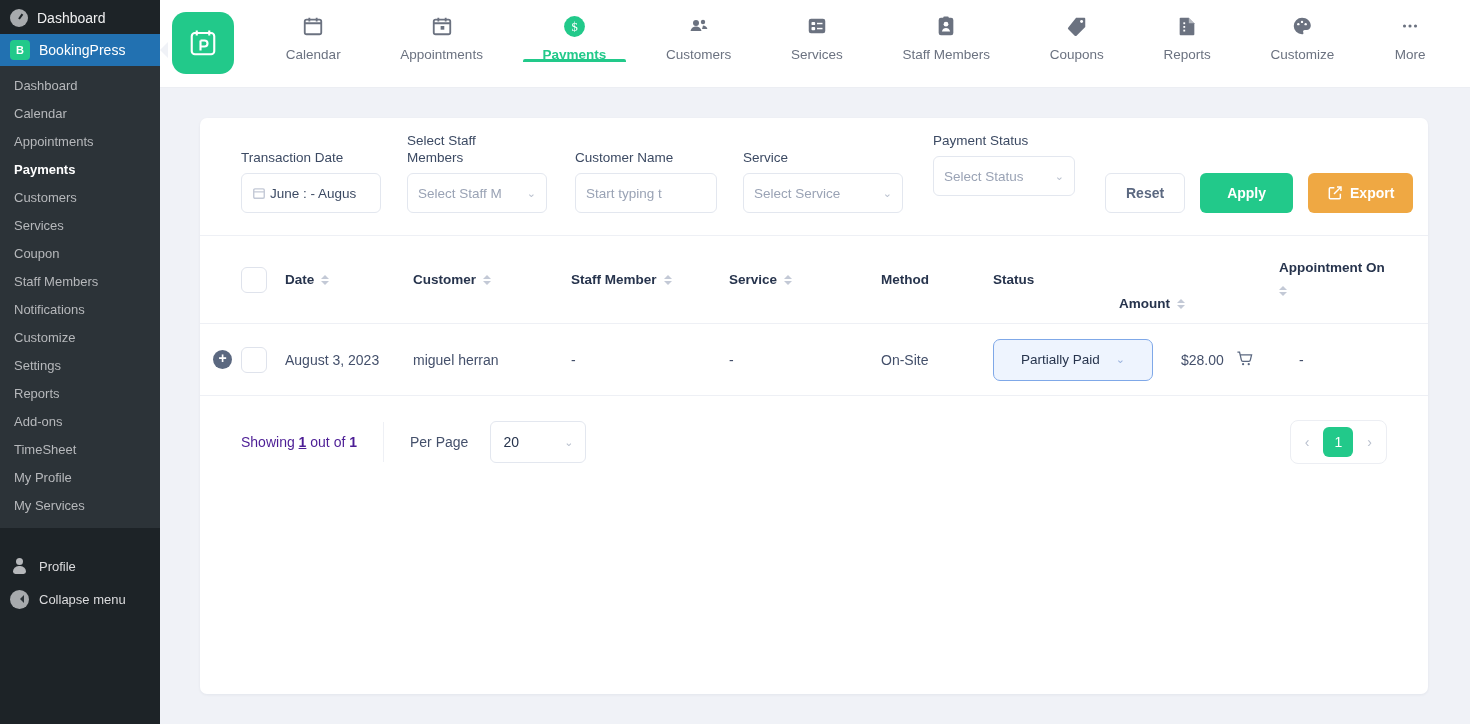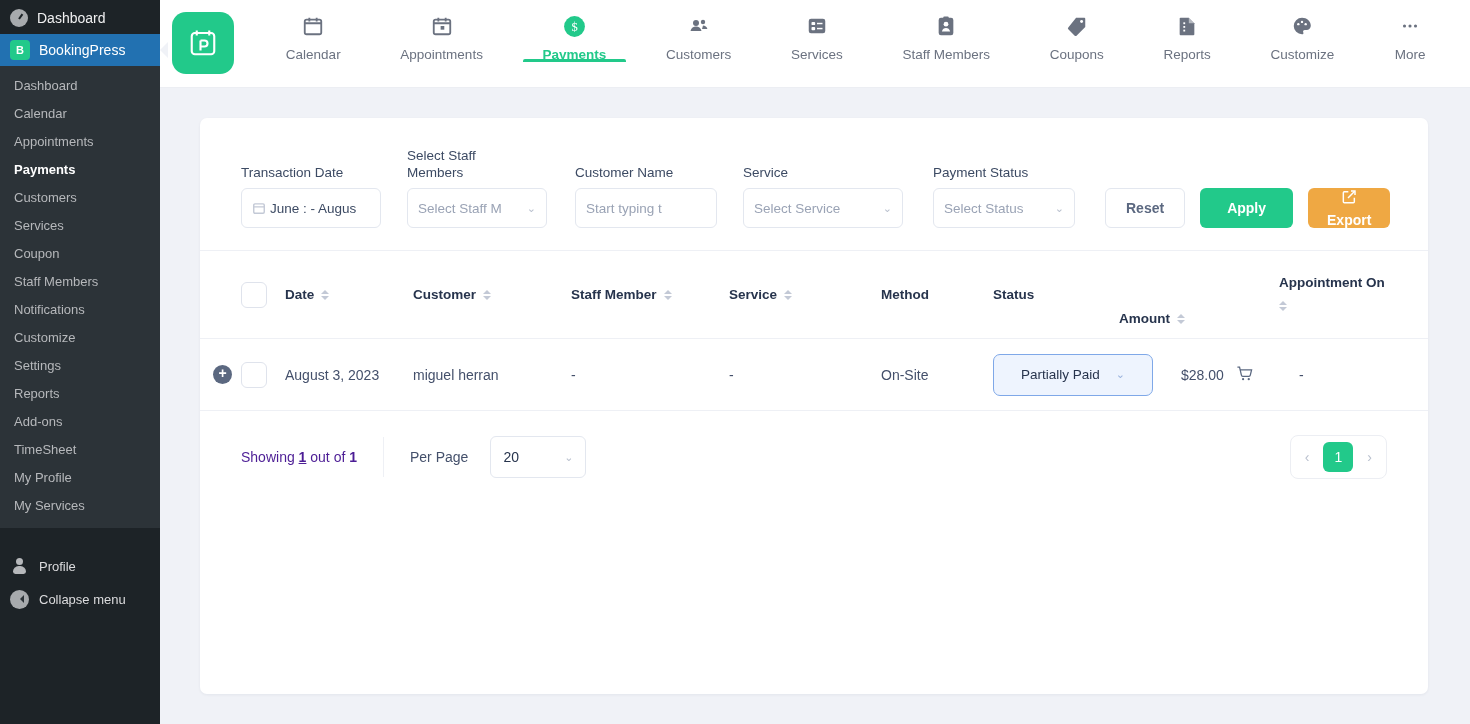--- a/index.html
+++ b/index.html
@@ -130,30 +130,30 @@
   .w-date { width: 140px; }
   .w-staff { width: 140px; }
   .w-cust { width: 142px; }
   .w-serv { width: 160px; }
   .w-stat { width: 142px; }
 
   .g-date { margin-right: 26px; }
   .g-staff { margin-right: 28px; }
   .g-cust { margin-right: 26px; }
   .g-serv { margin-right: 30px; }
-  .g-stat { margin-right: 30px; align-self: flex-start; padding-top: 0; margin-top: 32px; }
+  .g-stat { margin-right: 30px; align-self: flex-start; padding-top: 0; }
 
   .btn {
     height: 40px; border-radius: 6px; font-size: 14px; font-weight: bold;
     display: flex; align-items: center; justify-content: center; gap: 7px;
     padding: 0 20px; cursor: pointer; white-space: nowrap;
   }
   .btn-reset { border: 1px solid #e3e7ef; background: #fff; color: #5b6880; }
   .btn-apply { background: #22c98a; color: #fff; margin-left: 15px; padding: 0 27px; }
-  .btn-export { background: #efa843; color: #fff; margin-left: 15px; padding: 0 19px; flex-direction: column; }
+  .btn-export { background: #efa843; color: #fff; margin-left: 15px; padding: 0 19px; }
 
   
   .table { margin-top: 22px; border-top: 1px solid #eef0f5; }
   .trow {
     display: flex; align-items: center; padding: 0 4px 0 41px;
     border-bottom: 1px solid #eef0f5;
   }
   .thead { height: 88px; align-items: center; }
   .tbody-row { height: 72px; }
   .th { font-size: 13.5px; font-weight: bold; color: #27344d; display: flex; align-items: center; gap: 7px;}

